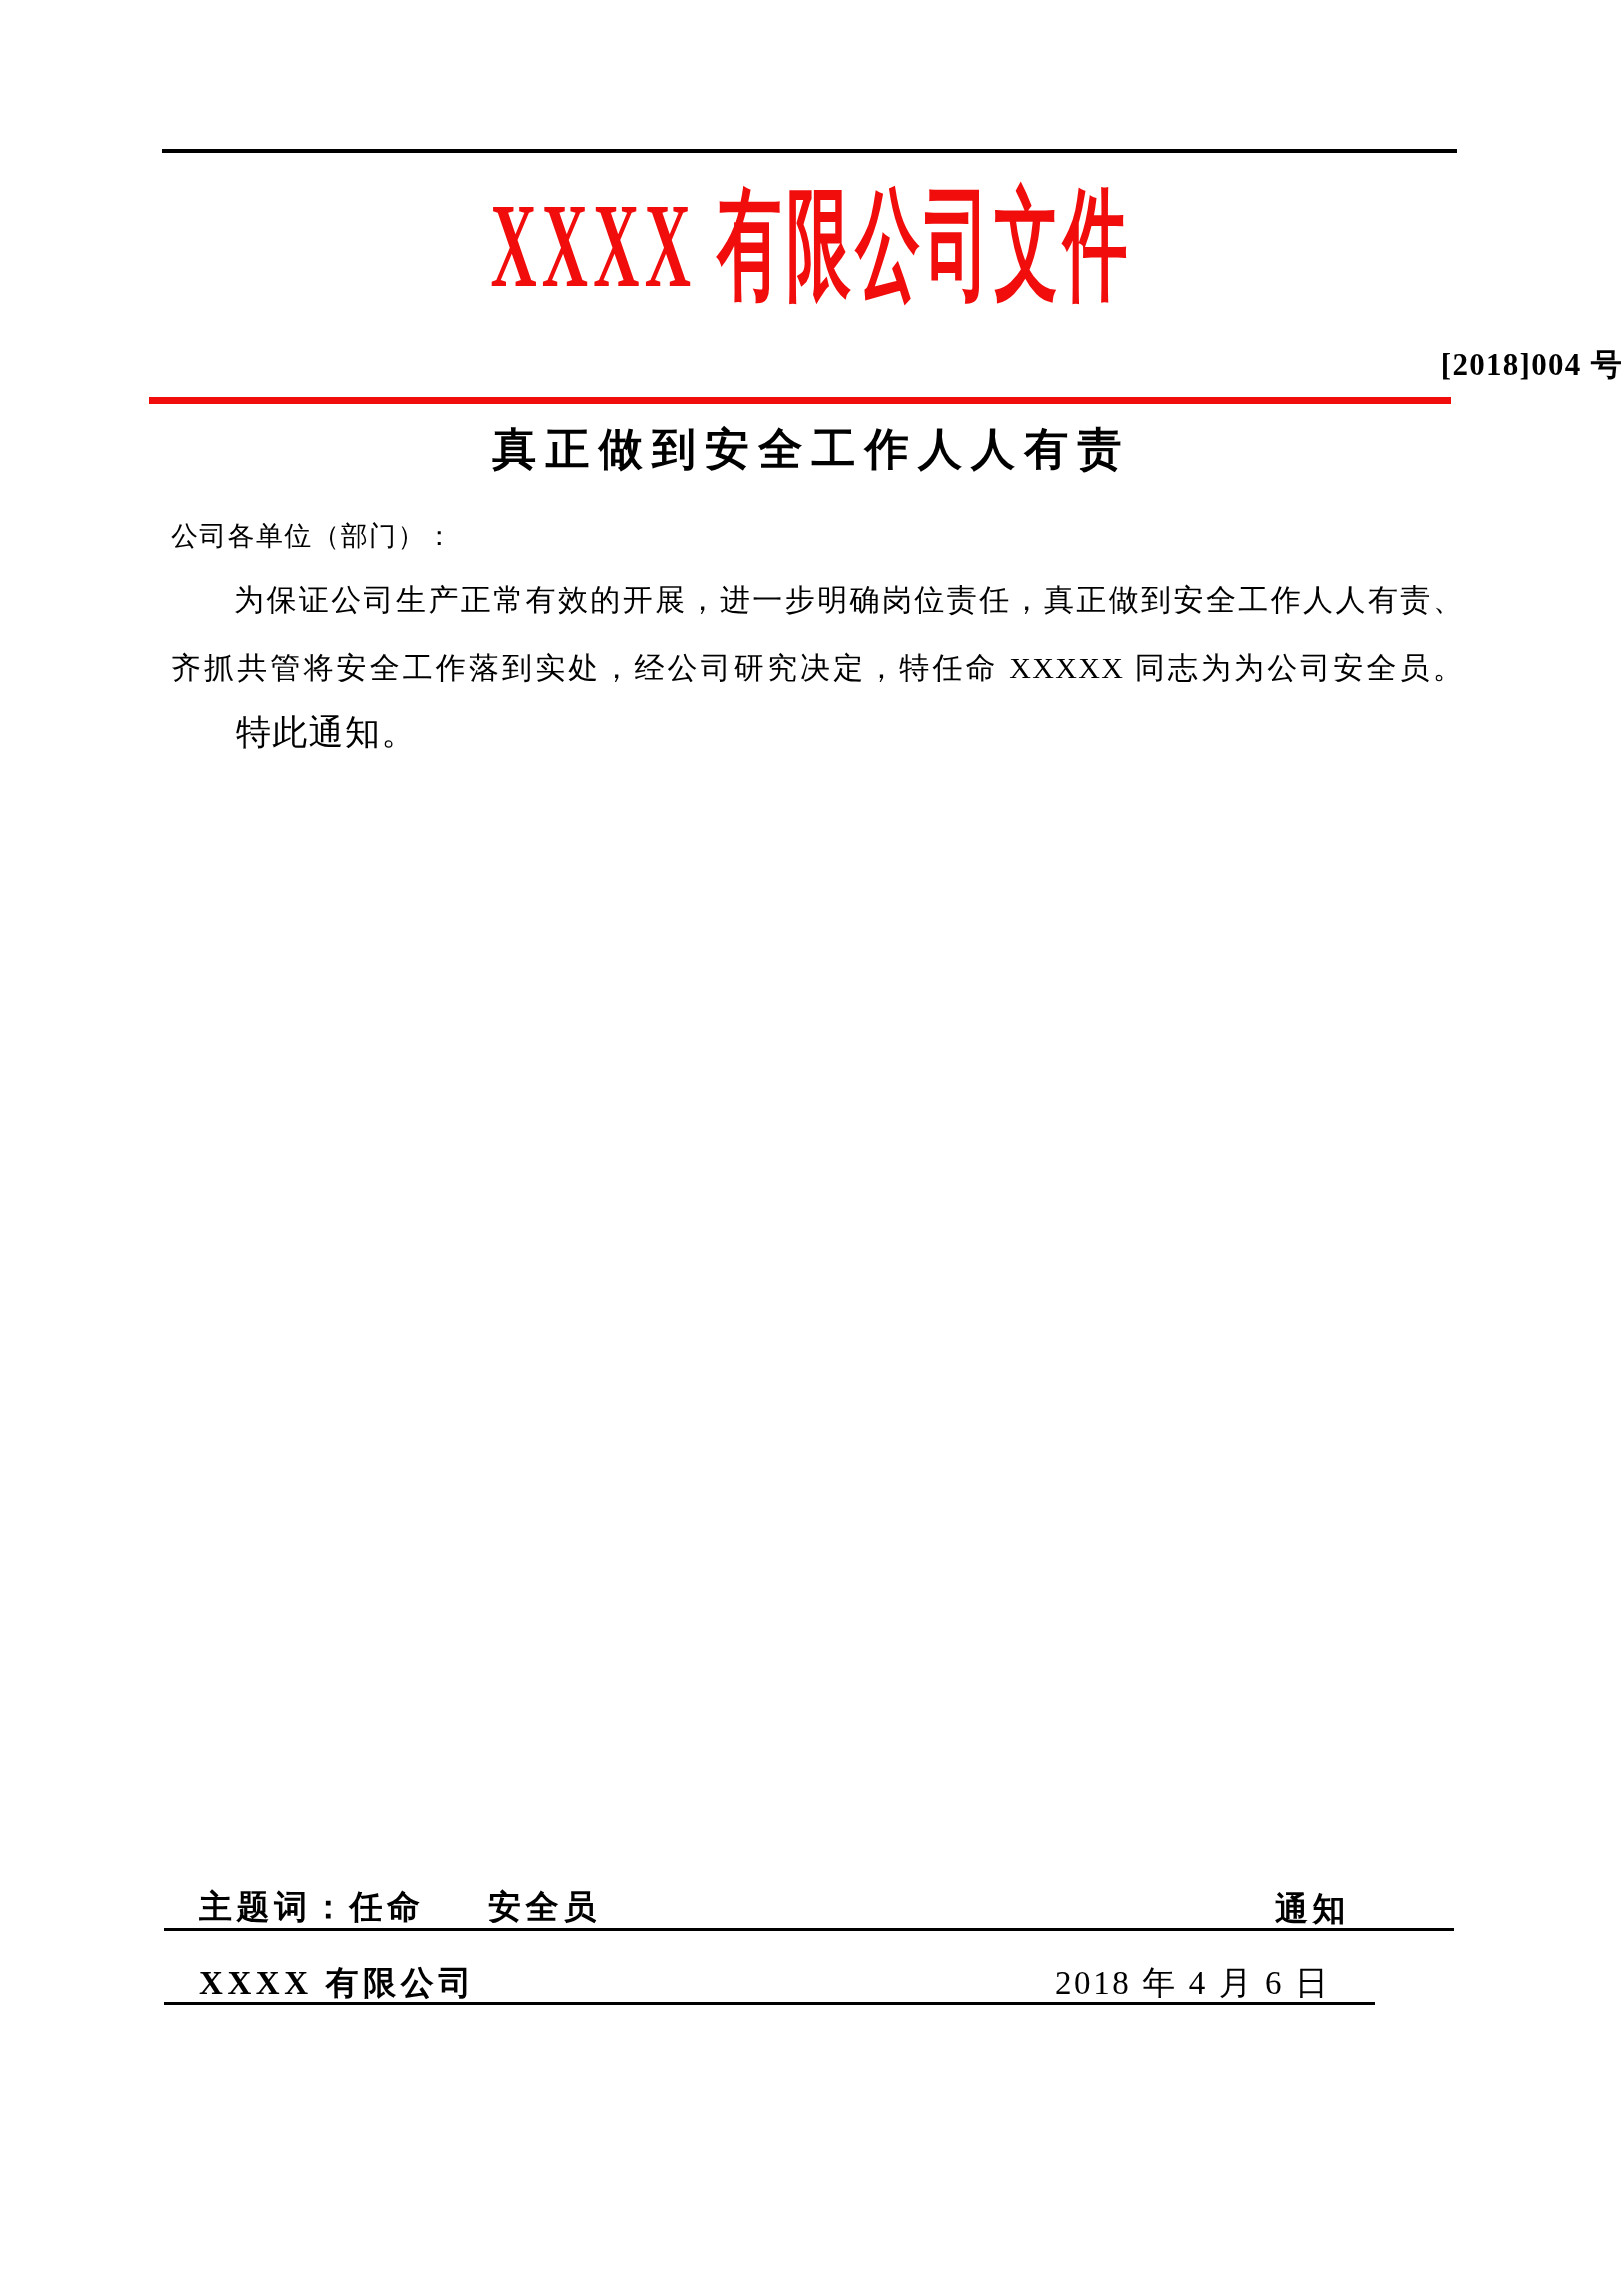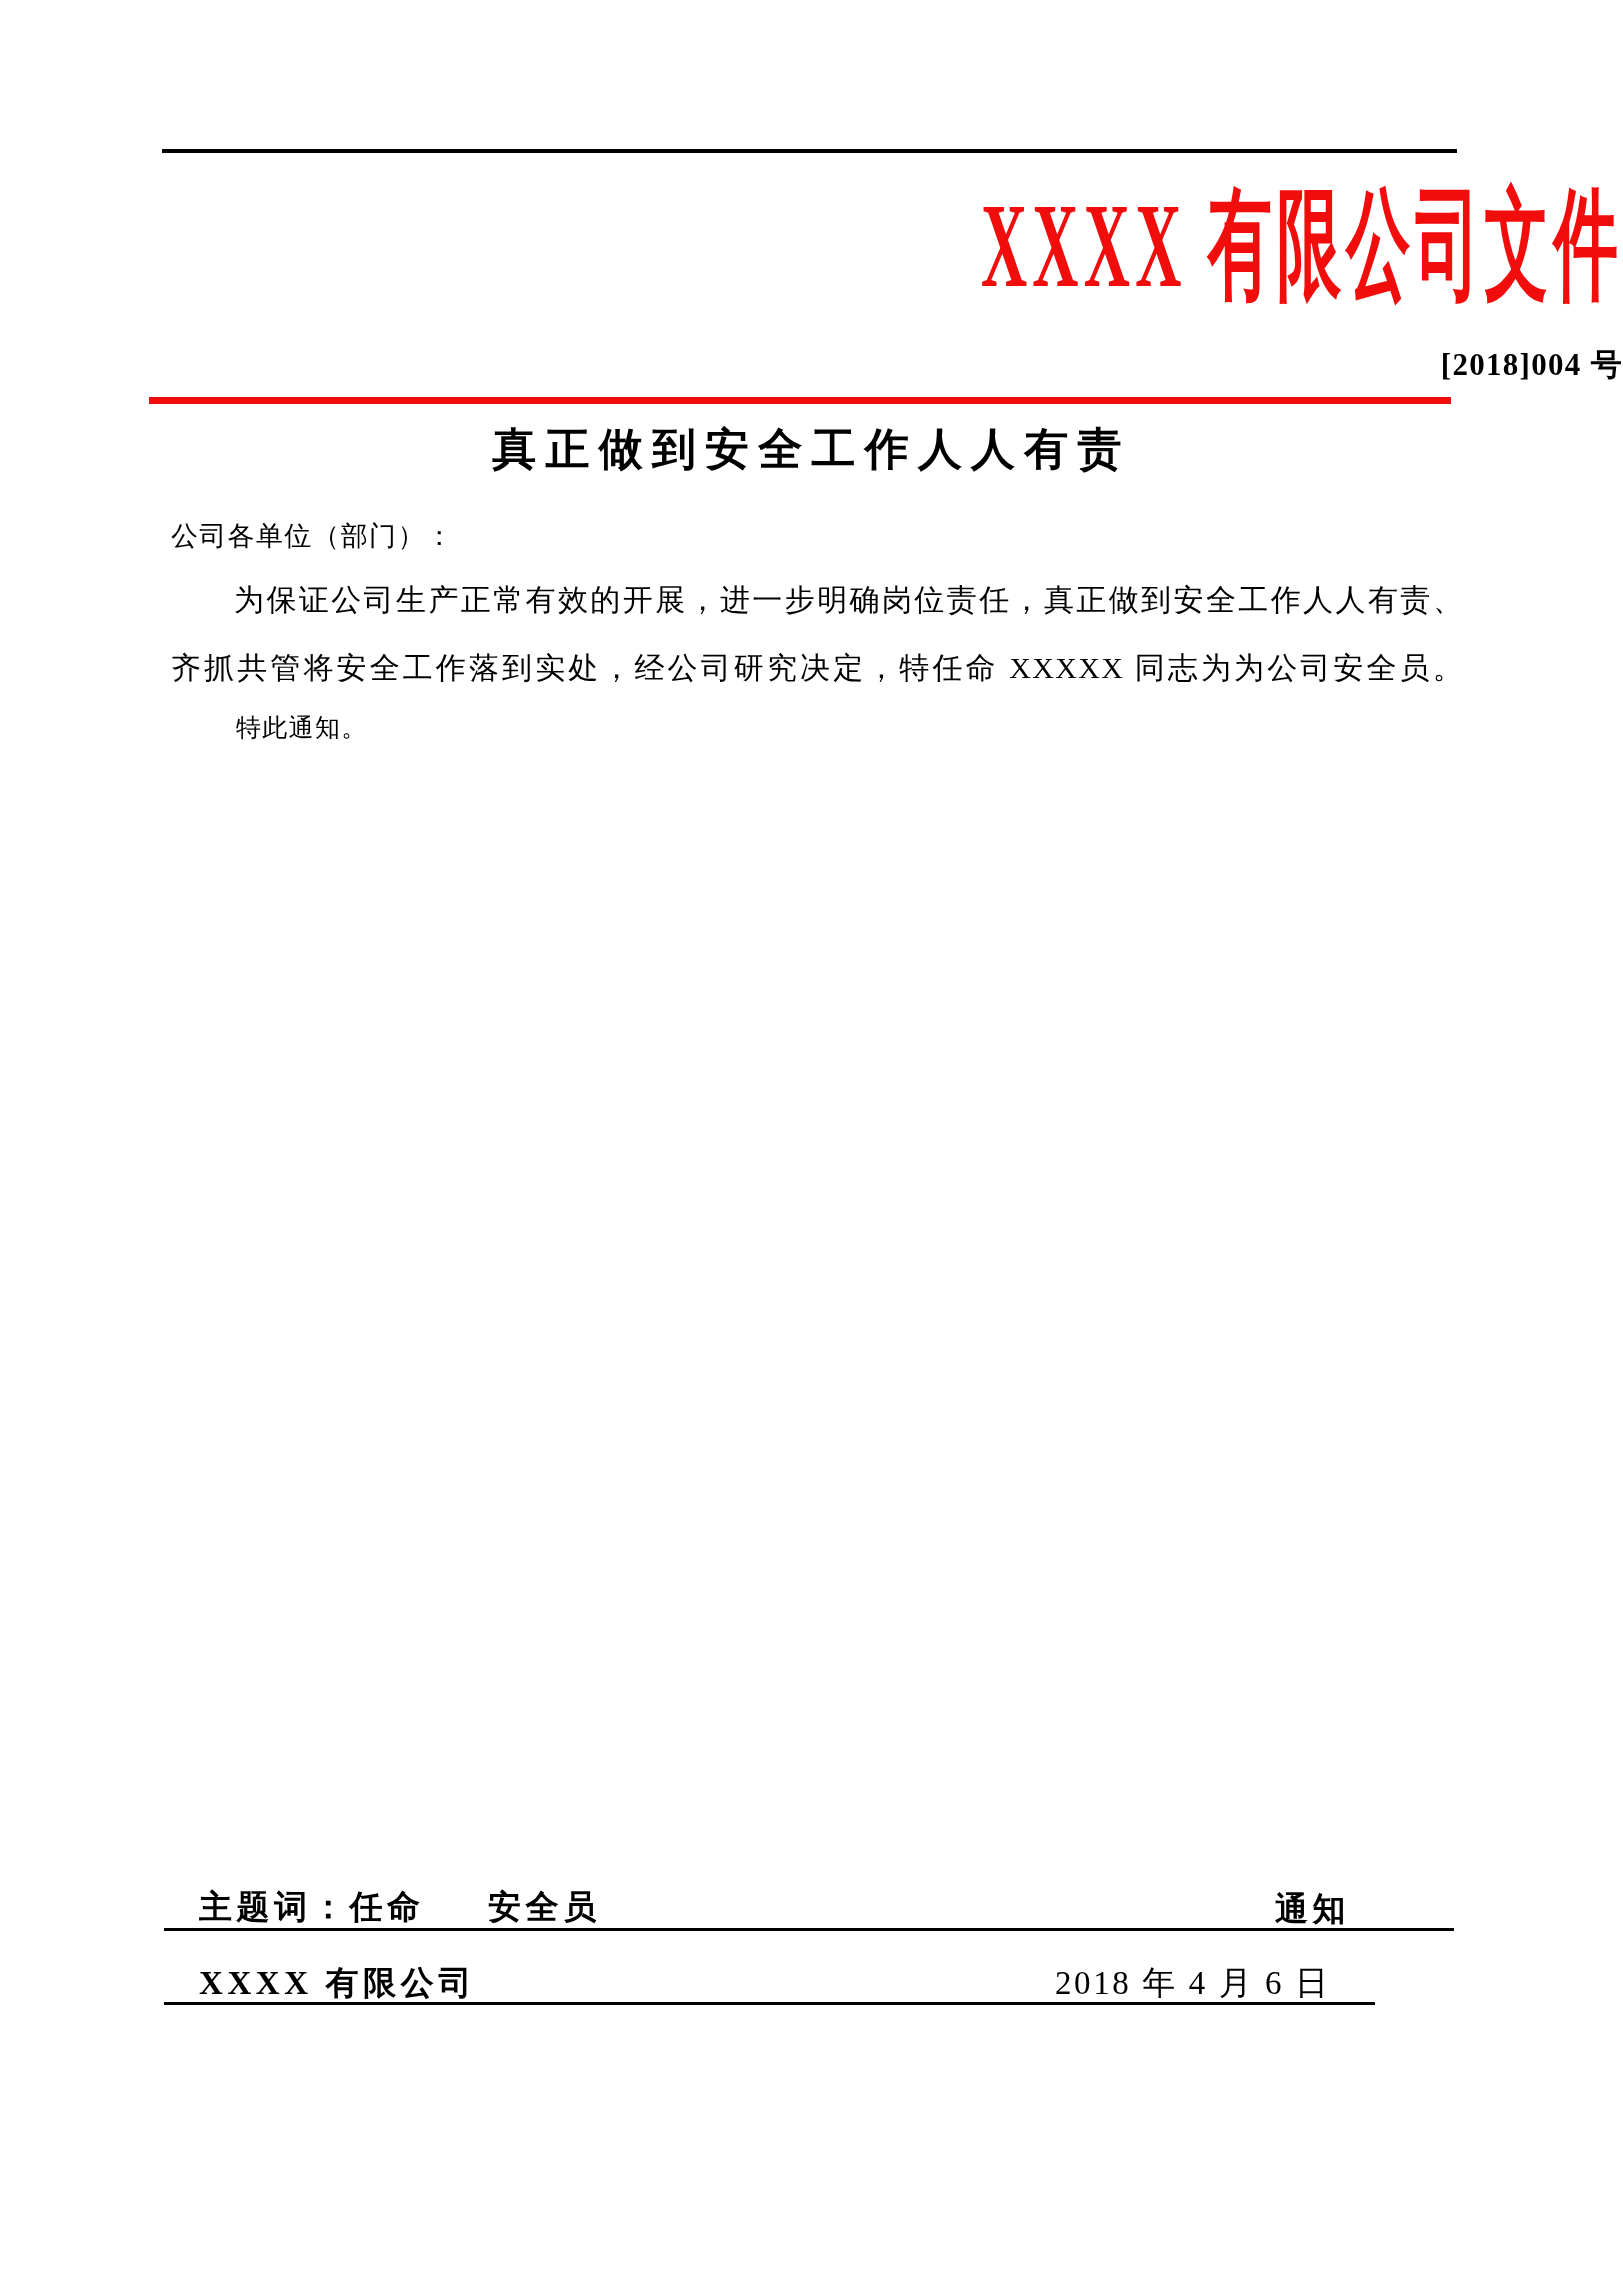--- a/index.html
+++ b/index.html
@@ -24,21 +24,21 @@
   .rule-red {
     left: 149px; top: 397px; width: 1302px; height: 7.2px;
     background: #f20d0d;
   }
   .rule-keywords { left: 164px; top: 1928px; width: 1290px; height: 3.3px; }
   .rule-signature { left: 164px; top: 2002px; width: 1211px; height: 3.3px; }
 
   
   .letterhead {
     left: 0; right: 0; top: 185px;
-    text-align: right;
+    text-align: center;
     height: 131px;
   }
   .letterhead .stretch {
     display: inline-block;
     font-size: 64px;
     line-height: 1;
     font-weight: bold;
     letter-spacing: 5.2px;
     color: #f20d0d;
     transform: scaleY(1.9);
@@ -79,21 +79,21 @@
     line-height: 1.06;
     letter-spacing: 1.3px;
     text-align: justify;
     text-align-last: justify;
   }
   .body-line-1 { top: 584px; text-indent: 63px; }
   .body-line-2 { top: 652px; }
 
   .closing {
     left: 236px; top: 715px;
-    font-size: 25px;
+    font-size: 35px;
     line-height: 1;
     letter-spacing: 1.3px;
   }
 
   .footer-text {
     font-size: 33px;
     line-height: 1;
     font-weight: bold;
     letter-spacing: 4.6px;
     white-space: nowrap;

